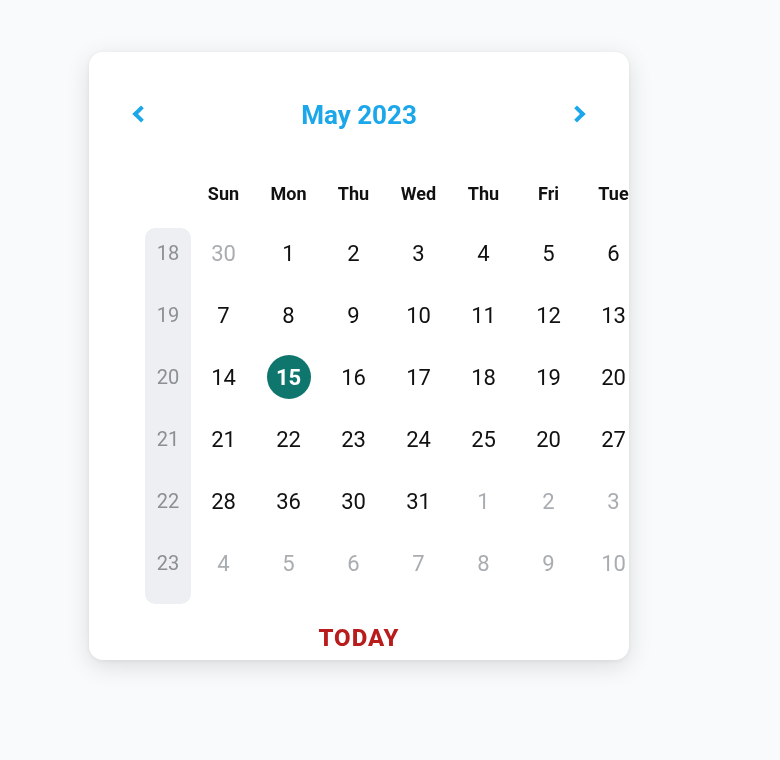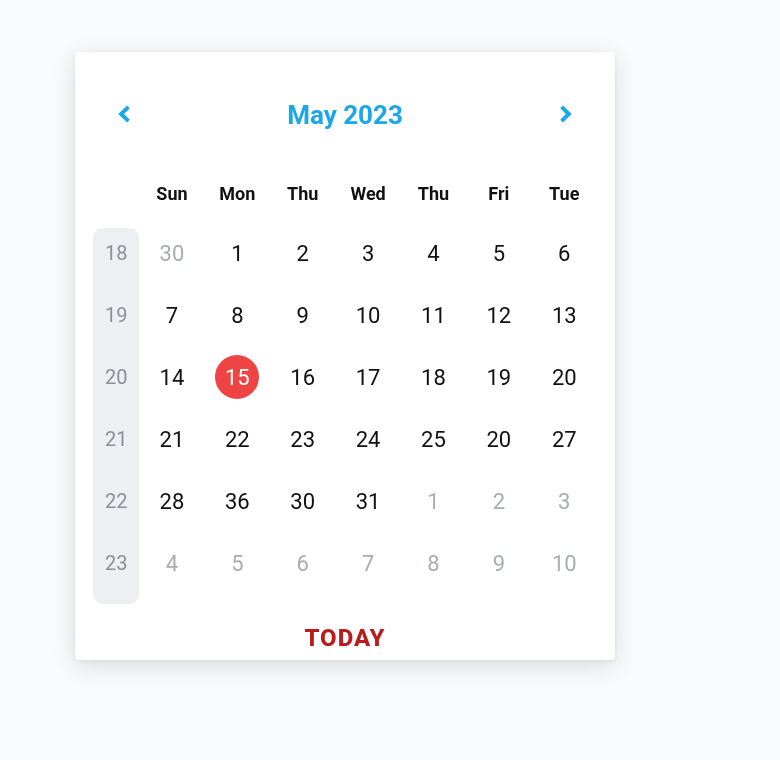--- a/index.html
+++ b/index.html
@@ -7,26 +7,26 @@
     margin: 0;
     padding: 0;
     width: 780px;
     height: 760px;
     background: #f9fafb;
     font-family: -apple-system, BlinkMacSystemFont, "Segoe UI", Roboto, Helvetica, Arial, sans-serif;
     overflow: hidden;
   }
   .card {
     position: absolute;
-    left: 75px;
+    left: 89px;
     top: 52px;
     width: 540px;
     height: 608px;
     background: #ffffff;
-    border-radius: 4px;
+    border-radius: 14px;
     box-shadow: 0 6px 24px rgba(0,0,0,0.12), 0 1px 4px rgba(0,0,0,0.06);
   }
   .header {
     position: relative;
     display: flex;
     align-items: center;
     justify-content: center;
     height: 90px;
     padding-top: 36px;
   }
@@ -56,20 +56,21 @@
     border-color: currentColor;
     border-width: 0 0 4px 4px;
     transform: rotate(45deg);
   }
   .chev.right { transform: rotate(-135deg); }
 
   .grid-wrap {
     position: relative;
     margin-top: 40px;
     padding: 0 18px 0 18px;
+    margin-left: 38px;
   }
   .week-col-bg {
     position: absolute;
     top: 46px;
     left: 18px;
     width: 46px;
     height: 376px;
     background: #edeff2;
     border-radius: 10px;
     z-index: 0;
@@ -108,23 +109,23 @@
   .day-pill {
     display: inline-flex;
     align-items: center;
     justify-content: center;
     width: 44px;
     height: 44px;
     border-radius: 50%;
     text-align: right;
   }
   td.selected .day-pill {
-    background: #ef4444;
+    background: #0f766e;
     color: #ffffff;
-    font-weight: 400;
+    font-weight: 700;
   }
 
   .today-btn {
     margin-top: 30px;
     text-align: center;
     color: #b91c1c;
     font-size: 24px;
     font-weight: 800;
     letter-spacing: 1px;
     cursor: pointer;

